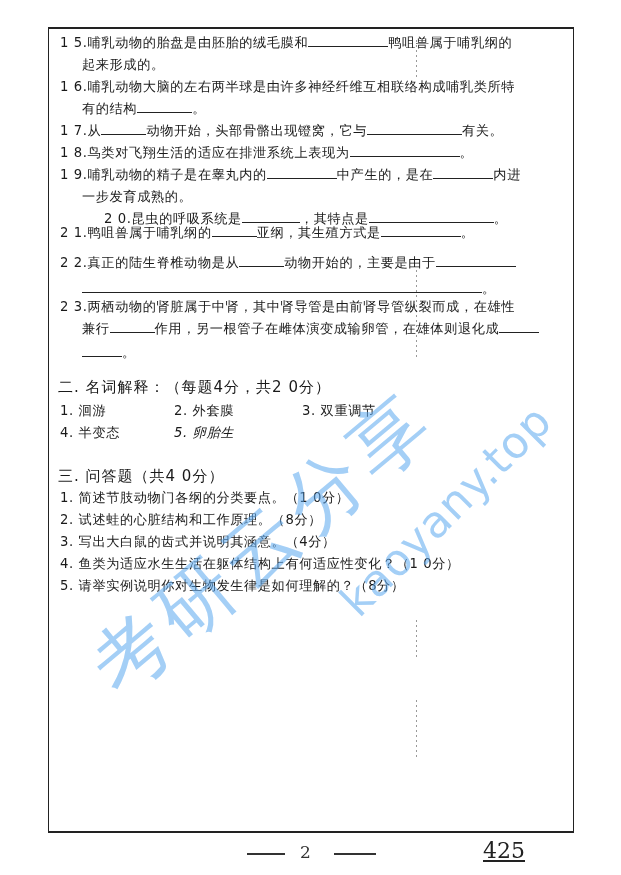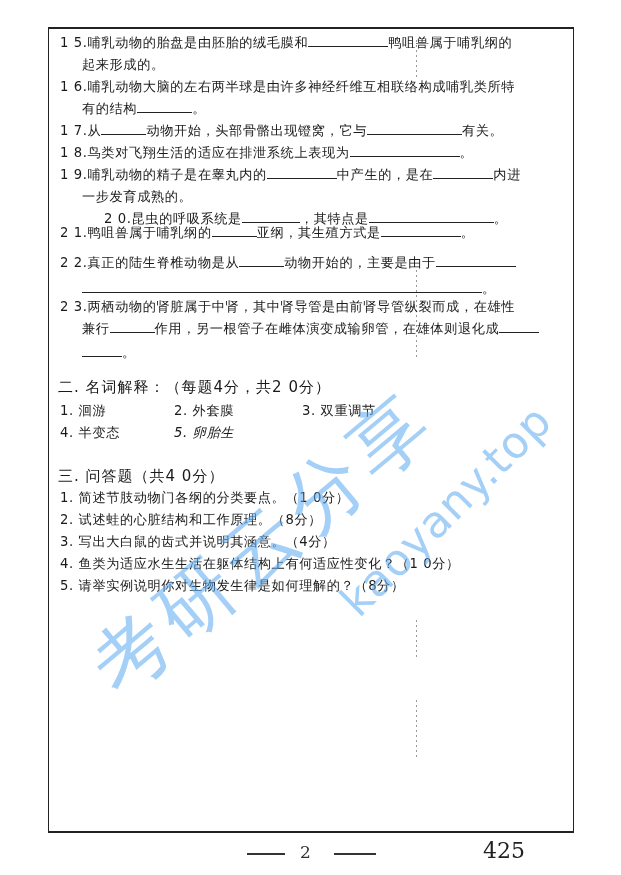--- a/index.html
+++ b/index.html
@@ -22,21 +22,21 @@
     .section { position: absolute; font-size: 15px; letter-spacing: 1px; white-space: nowrap; }
     .num { display: inline-block; }
     .watermark {
       position: absolute; color: #5aa8f0; opacity: 0.55; pointer-events: none;
       font-family: "DejaVu Sans", sans-serif;
     }
     .wm-cn { left: 70px; top: 250px; font-size: 76px; transform: rotate(-40deg); transform-origin: left top; letter-spacing: 8px; top: 640px; }
     .wm-url { left: 330px; top: 590px; font-size: 44px; transform: rotate(-45deg); transform-origin: left top; letter-spacing: 1px; }
     .footer-dash { position: absolute; top: 853px; height: 1.5px; background: #333; }
     .footer-page { position: absolute; left: 300px; top: 842px; font-size: 17px; font-family: "DejaVu Serif", serif; color: #333; }
-    .footer-code { position: absolute; left: 483px; top: 838px; font-size: 22px; font-family: "DejaVu Serif", serif; color: #222; }
+    .footer-code { position: absolute; left: 483px; top: 838px; font-size: 22px; font-family: "DejaVu Serif", serif; color: #222; text-decoration: underline; }
     .vdash { position: absolute; left: 416px; width: 1px; background: repeating-linear-gradient(#999 0 2px, transparent 2px 5px); }
   </style>
 </head>
 <body>
 
 <div class="frame"></div>
 
 <div class="vdash" style="top:40px;height:40px;"></div>
 <div class="vdash" style="top:270px;height:90px;"></div>
 <div class="vdash" style="top:620px;height:40px;"></div>

